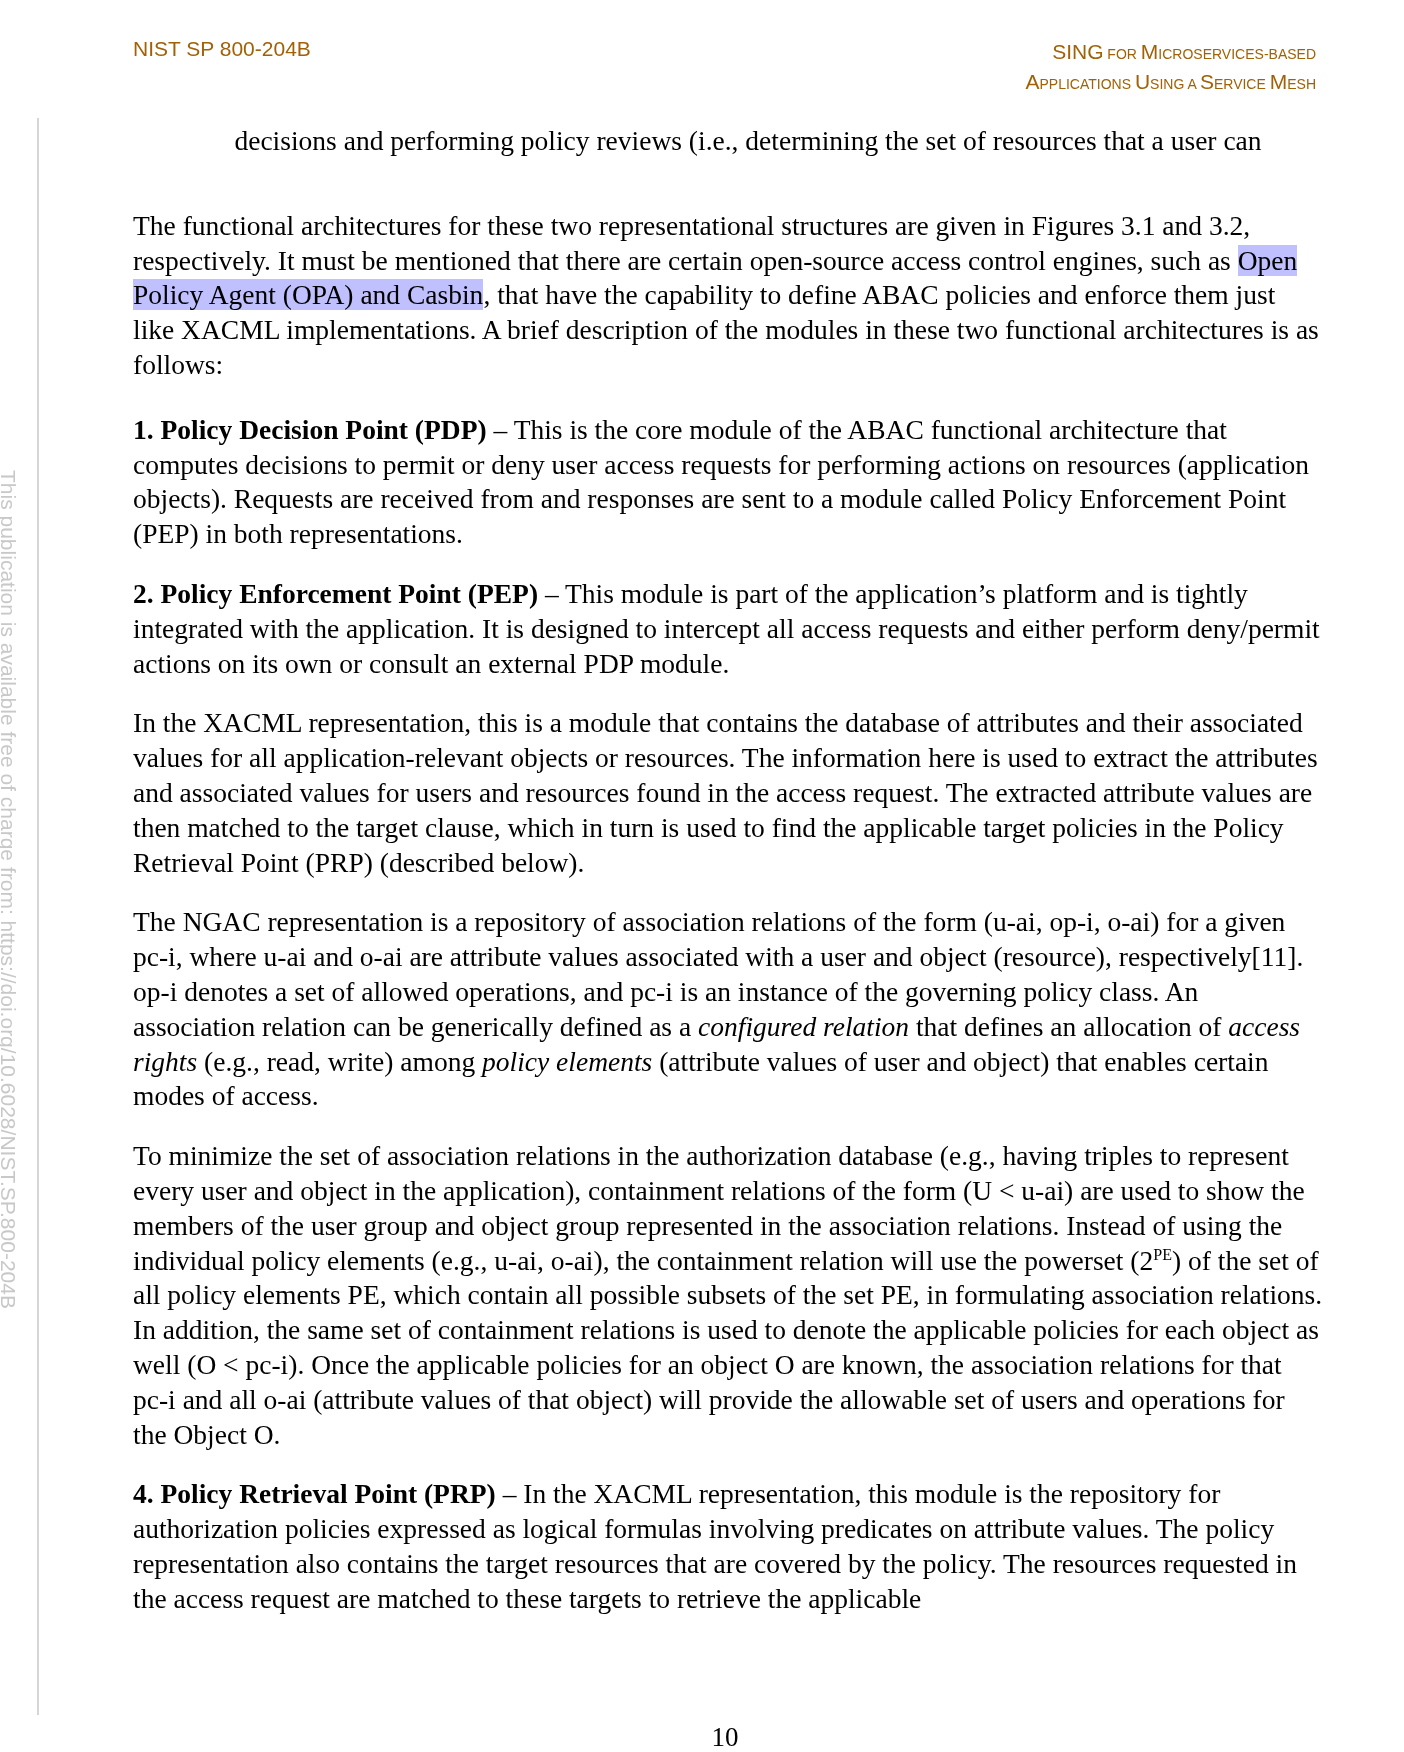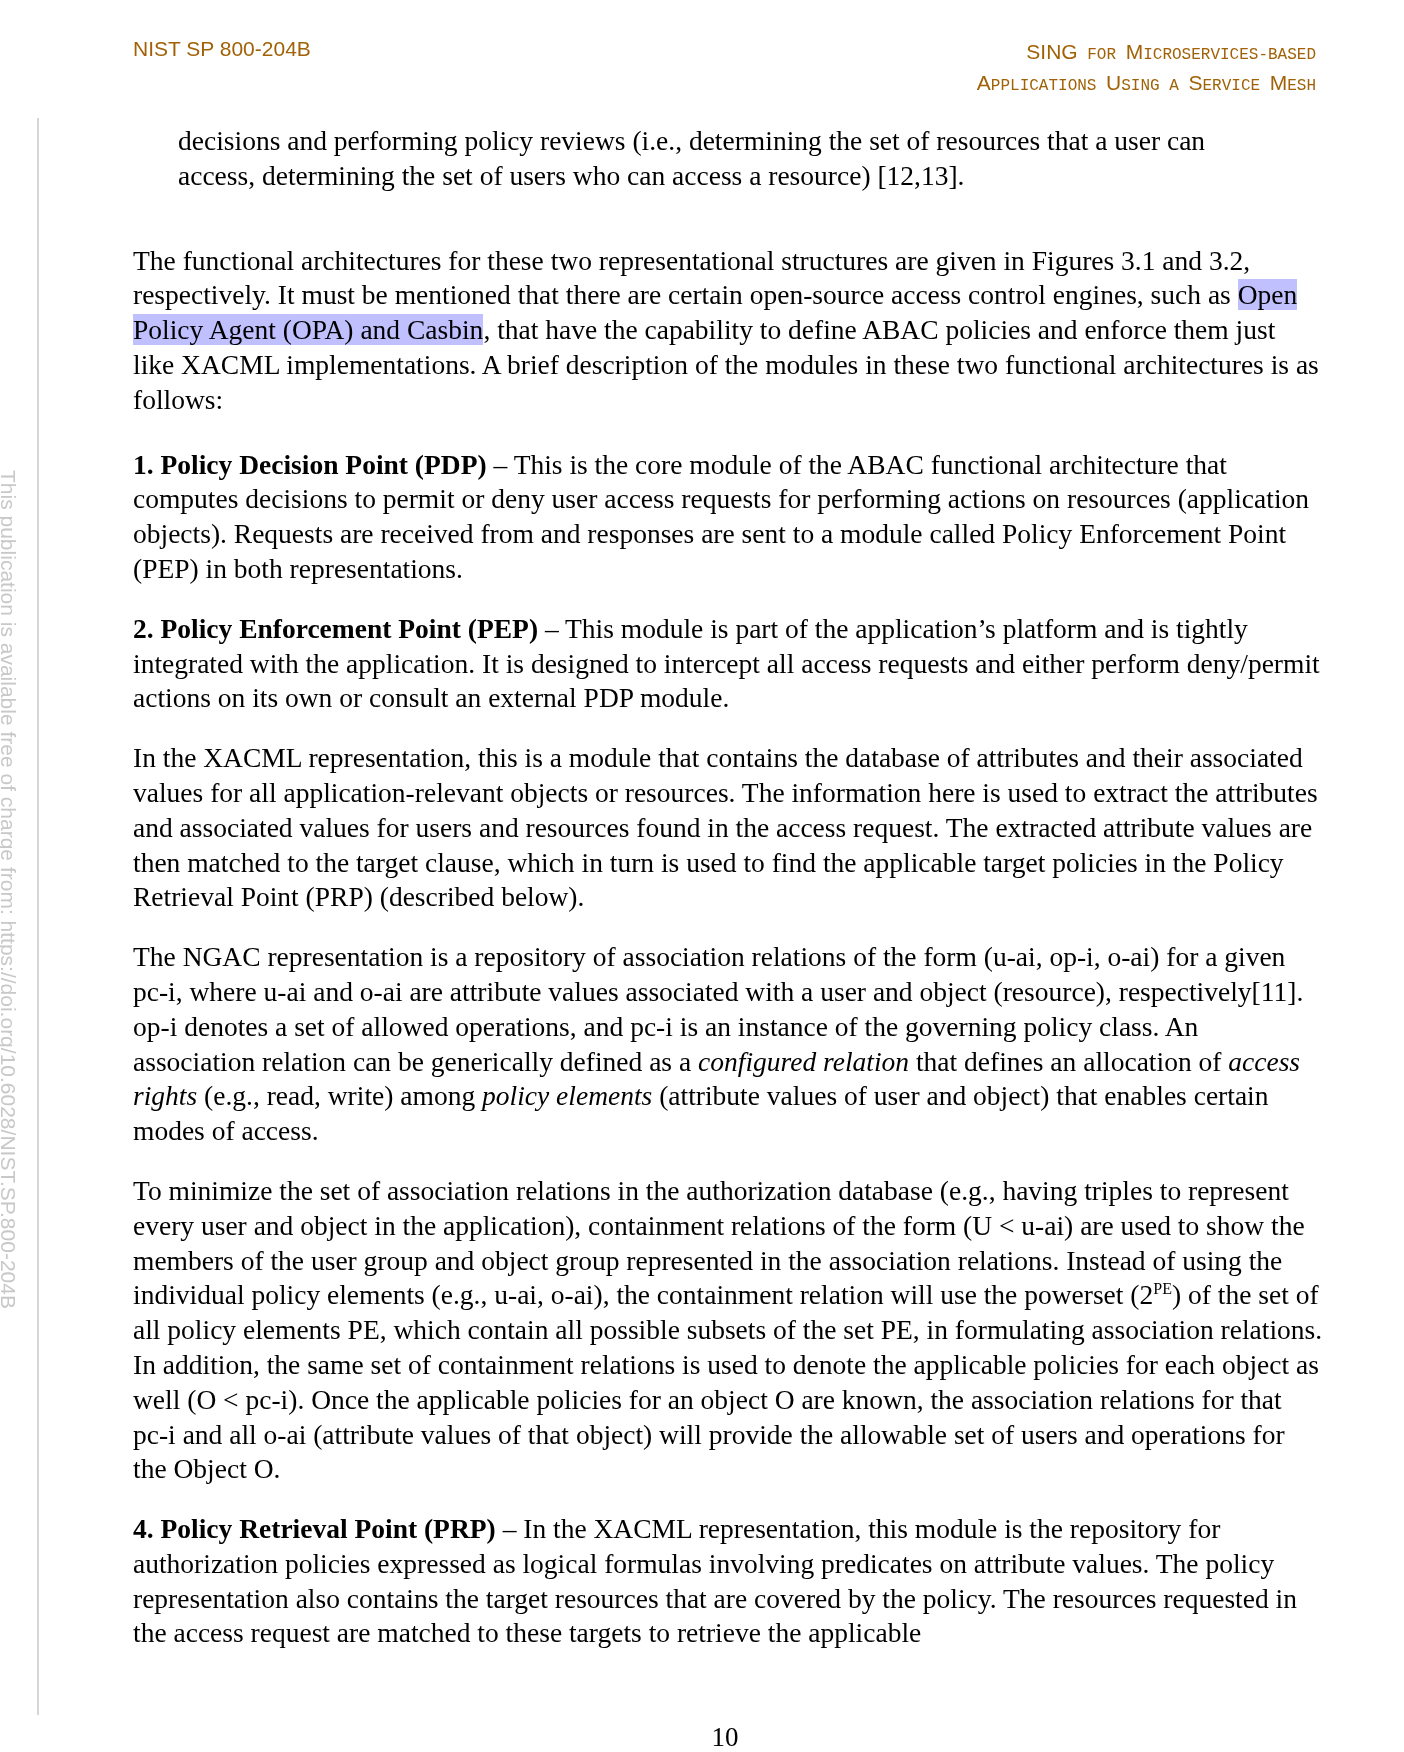--- a/index.html
+++ b/index.html
@@ -1,27 +1,27 @@
 <!DOCTYPE html>
 <html><head>
 <meta charset="utf-8">
 <style>
   html, body { margin:0; padding:0; background:#ffffff; }
   body { width:1404px; height:1752px; position:relative; overflow:hidden; color:#000; }
   .hdr { position:absolute; font-family:"Liberation Sans", sans-serif; color:#a16207; }
   .hdr-left { left:133px; top:37px; font-size:21px; }
   .hdr-right { right:88px; top:38px; text-align:right; font-size:21px; line-height:28px; }
-  .sc { font-size:16px;font-family:Liberation Mono, monospace; }
+  .sc { font-size:14px; }
   .vrule { position:absolute; left:37px; top:118px; width:2px; height:1597px; background:#d6d6d6; }
   .sidetext { position:absolute; left:-4px; top:470px; transform-origin:0 0; transform:rotate(90deg) translateY(-24px);
     font-family:"Liberation Sans", sans-serif; font-size:21px; color:#c8c8c8; white-space:nowrap; }
   .body { position:absolute; left:133px; top:124px; width:1190px;
     font-family:"Liberation Serif", serif; font-size:27.5px; line-height:34.8px; }
   .p { margin:0; }
-  .indent { padding-left:45px; }
+  .indent { padding-left:45px;text-align:center; }
   .gap-lg { margin-top:50px; }
   .gap-md { margin-top:25px; }
   b { font-weight:bold; }
   i { font-style:italic; }
   .hl { background:#c0c0ff; }
   sup { font-size:16px; line-height:0; vertical-align:super; }
   .pagenum { position:absolute; left:0; width:1450px; top:1722px; text-align:center;
     font-family:"Liberation Serif", serif; font-size:27px; }
 </style>
 </head>
@@ -32,21 +32,20 @@
   <div id="hdr-line1"><span>SING</span><span class="sc"> FOR </span><span>M</span><span class="sc">ICROSERVICES-BASED</span></div>
   <div id="hdr-line2"><span>A</span><span class="sc">PPLICATIONS </span><span>U</span><span class="sc">SING A </span><span>S</span><span class="sc">ERVICE </span><span>M</span><span class="sc">ESH</span></div>
 </div>
 
 <div class="vrule"></div>
 <div class="sidetext">This publication is available free of charge from: https://doi.org/10.6028/NIST.SP.800-204B</div>
 
 <div class="body">
   <p class="p indent" id="para-cont" style="width:1140px">
     <span style="display:block">decisions and performing policy reviews (i.e., determining the set of resources that a user can</span>
-    <span style="display:block">access, determining the set of users who can access a resource) [12,13].</span>
   </p>
   <p class="p gap-lg" id="para-intro"><span>The functional architectures for these two representational structures are given in Figures 3.1 and 3.2, respectively. It must be mentioned that there are certain open-source access control engines, such as </span><span class="hl" style="background: rgb(192, 192, 255);">Open Policy Agent (OPA) and Casbin</span><span>, that have the capability to define ABAC policies and enforce them just like XACML implementations. A brief description of the modules in these two functional architectures is as follows:</span></p>
   <p class="p gap-lg" style="margin-top:30px" id="para-pdp"><b>1. Policy Decision Point (PDP)</b><span> – This is the core module of the ABAC functional architecture that computes decisions to permit or deny user access requests for performing actions on resources (application objects). Requests are received from and responses are sent to a module called Policy Enforcement Point (PEP) in both representations.</span></p>
   <p class="p gap-md" id="para-pep"><b>2. Policy Enforcement Point (PEP)</b><span> – This module is part of the application’s platform and is tightly integrated with the application. It is designed to intercept all access requests and either perform deny/permit actions on its own or consult an external PDP module.</span></p>
   <p class="p gap-md" id="para-pip-xacml"><span>In the XACML representation, this is a module that contains the database of attributes and their associated values for all application-relevant objects or resources. The information here is used to extract the attributes and associated values for users and resources found in the access request. The extracted attribute values are then matched to the target clause, which in turn is used to find the applicable target policies in the Policy Retrieval Point (PRP) (described below).</span></p>
   <p class="p gap-md" id="para-pip-ngac"><span>The NGAC representation is a repository of association relations of the form (u-ai, op-i, o-ai) for a given pc-i, where u-ai and o-ai are attribute values associated with a user and object (resource), respectively[11]. op-i denotes a set of allowed operations, and pc-i is an instance of the governing policy class. An association relation can be generically defined as a </span><i>configured relation</i><span> that defines an allocation of </span><i>access rights</i><span> (e.g., read, write) among </span><i>policy elements</i><span> (attribute values of user and object) that enables certain modes of access.</span></p>
   <p class="p gap-md" id="para-containment"><span>To minimize the set of association relations in the authorization database (e.g., having triples to represent every user and object in the application), containment relations of the form (U &lt; u-ai) are used to show the members of the user group and object group represented in the association relations. Instead of using the individual policy elements (e.g., u-ai, o-ai), the containment relation will use the powerset (2</span><sup>PE</sup><span>) of the set of all policy elements PE, which contain all possible subsets of the set PE, in formulating association relations. In addition, the same set of containment relations is used to denote the applicable policies for each object as well (O &lt; pc-i). Once the applicable policies for an object O are known, the association relations for that pc-i and all o-ai (attribute values of that object) will provide the allowable set of users and operations for the Object O.</span></p>
   <p class="p gap-md" id="para-prp"><b>4. Policy Retrieval Point (PRP)</b><span> – In the XACML representation, this module is the repository for authorization policies expressed as logical formulas involving predicates on attribute values. The policy representation also contains the target resources that are covered by the policy. The resources requested in the access request are matched to these targets to retrieve the applicable</span></p>
 </div>
 

